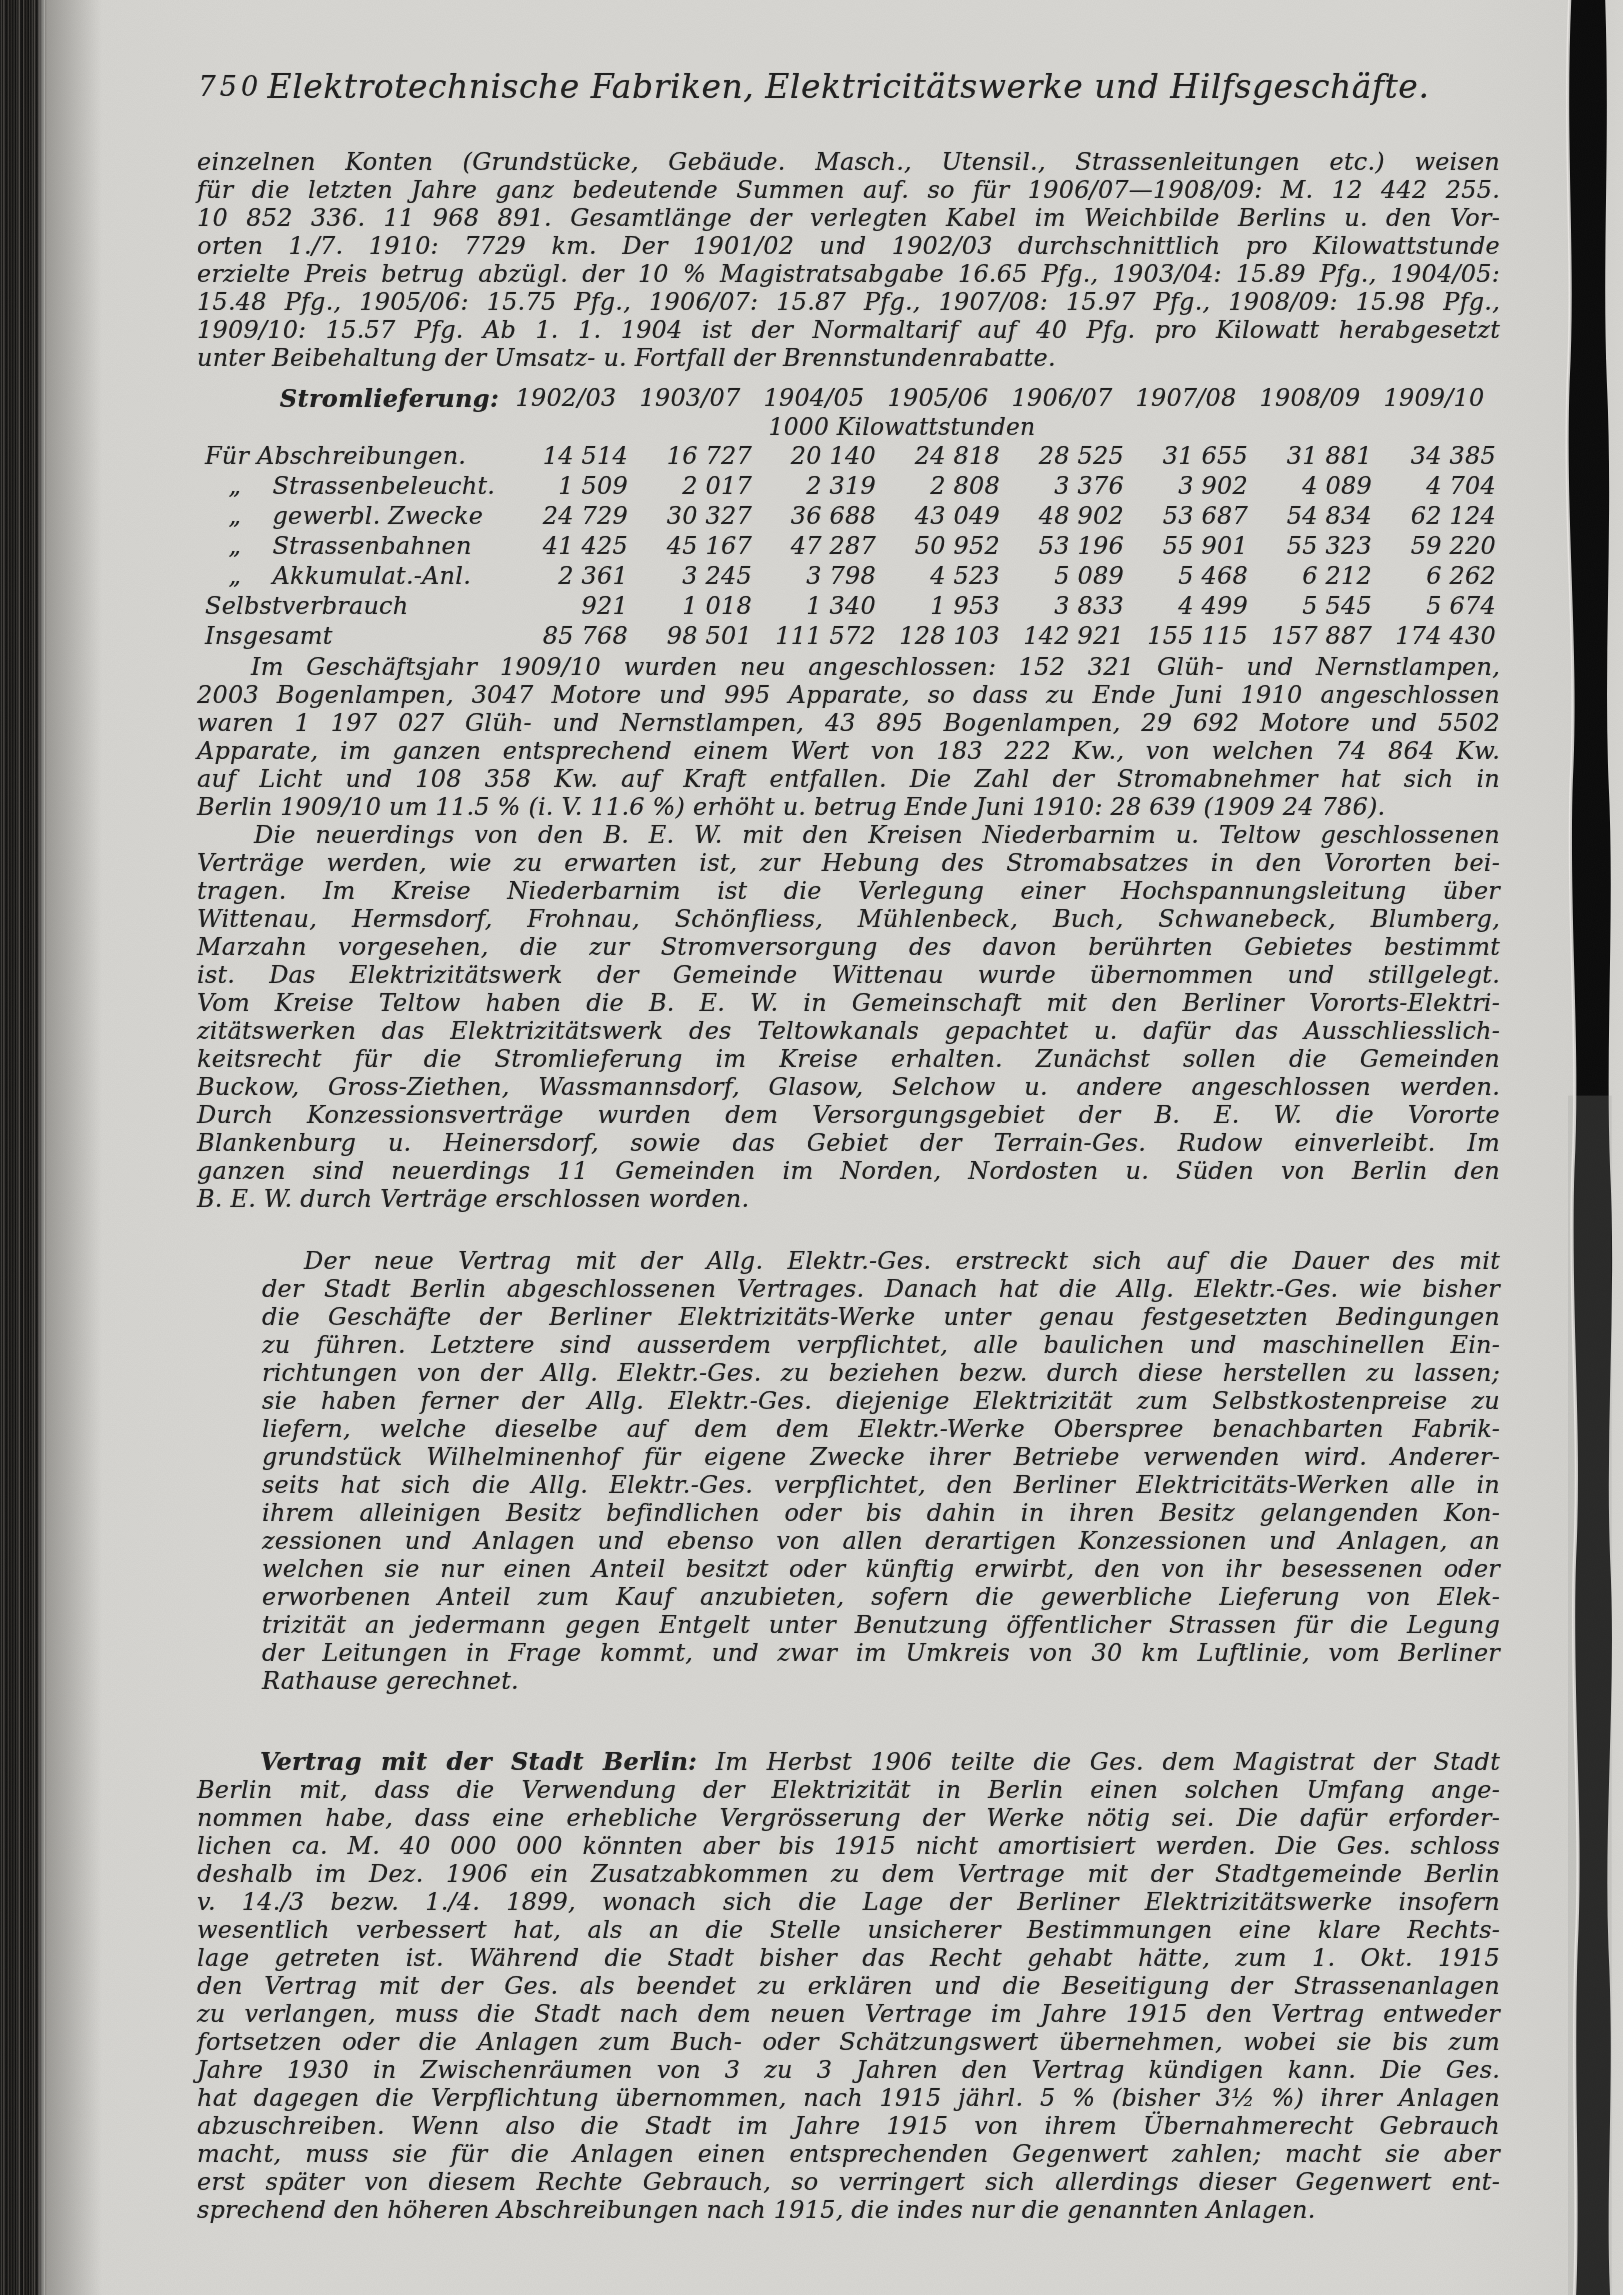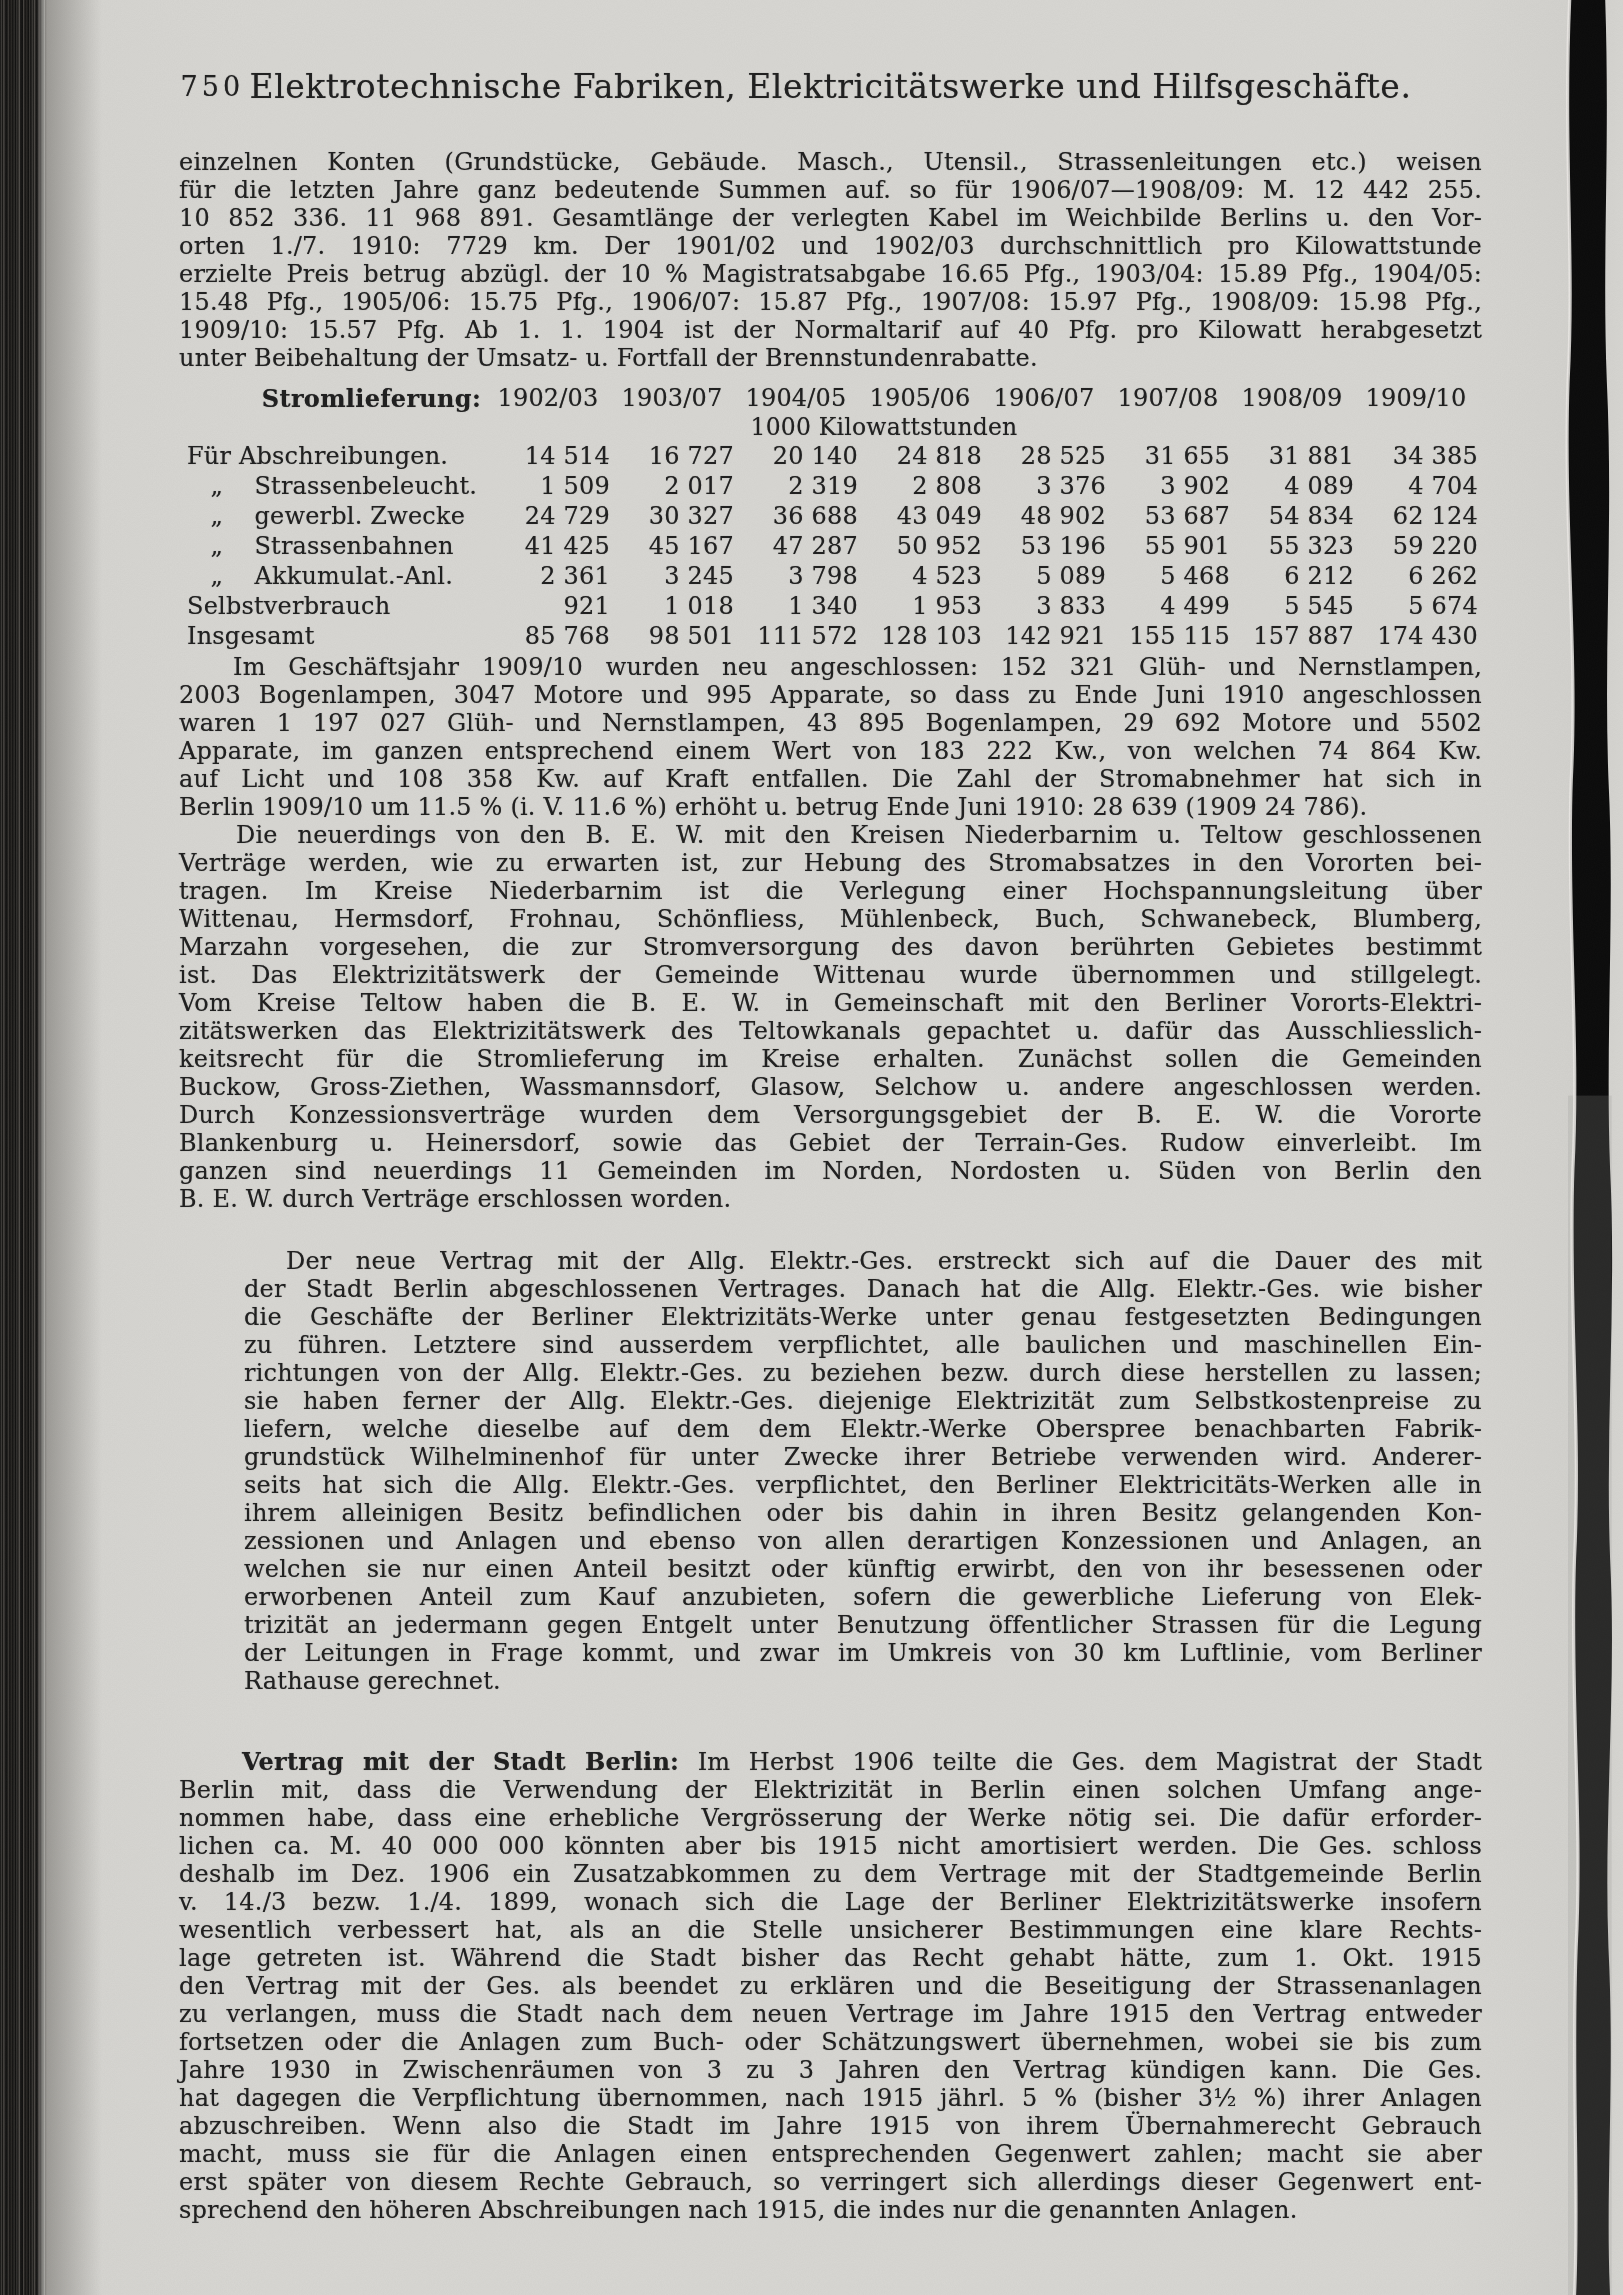--- a/index.html
+++ b/index.html
@@ -21,23 +21,23 @@
     -webkit-mask-image:linear-gradient(90deg,#000 78%,transparent 100%);
     mask-image:linear-gradient(90deg,#000 78%,transparent 100%);
   }
   .gutter-shadow{
     position:absolute;left:45px;top:0;width:57px;height:100%;
     background:linear-gradient(90deg,rgba(70,67,62,.38),rgba(70,67,62,0));
   }
   .edge-band{position:absolute;left:1526px;top:0;width:97px;height:2295px;}
   .noise{position:absolute;left:0;top:0;width:100%;height:100%;pointer-events:none;}
 
-  .content{position:absolute;left:179px;top:0;width:1303px;
+  .content{position:absolute;left:197px;top:0;width:1303px;
     font-size:24px;line-height:28px;letter-spacing:0.2px;
-    text-shadow:0 0 0.8px rgba(25,25,25,.55);}
+    text-shadow:0 0 0.8px rgba(25,25,25,.55);font-style:italic;}
 
   .header-row{position:relative;margin-top:71px;height:32px;line-height:32px;}
   .pageno{position:absolute;left:1.6px;top:0;font-size:27px;letter-spacing:4px;}
   .running-title{text-align:center;font-size:33px;letter-spacing:0.5px;}
 
   .para{margin:0;}
   .p1{margin-top:45px;}
   .p2{margin-top:1.6px;}
   .p3{margin-top:0;}
   .p4{margin-top:34px;margin-left:65px;width:1238px;}
@@ -206,21 +206,21 @@
       </div>
 
     <div class="para p4">
         <div class="tline">Der neue Vertrag mit der Allg. Elektr.-Ges. erstreckt sich auf die Dauer des mit</div>
         <div class="tline">der Stadt Berlin abgeschlossenen Vertrages. Danach hat die Allg. Elektr.-Ges. wie bisher</div>
         <div class="tline">die Geschäfte der Berliner Elektrizitäts-Werke unter genau festgesetzten Bedingungen</div>
         <div class="tline">zu führen. Letztere sind ausserdem verpflichtet, alle baulichen und maschinellen Ein-</div>
         <div class="tline">richtungen von der Allg. Elektr.-Ges. zu beziehen bezw. durch diese herstellen zu lassen;</div>
         <div class="tline">sie haben ferner der Allg. Elektr.-Ges. diejenige Elektrizität zum Selbstkostenpreise zu</div>
         <div class="tline">liefern, welche dieselbe auf dem dem Elektr.-Werke Oberspree benachbarten Fabrik-</div>
-        <div class="tline">grundstück Wilhelminenhof für unter Zwecke ihrer Betriebe verwenden wird. Anderer-</div>
+        <div class="tline">grundstück Wilhelminenhof für eigene Zwecke ihrer Betriebe verwenden wird. Anderer-</div>
         <div class="tline">seits hat sich die Allg. Elektr.-Ges. verpflichtet, den Berliner Elektricitäts-Werken alle in</div>
         <div class="tline">ihrem alleinigen Besitz befindlichen oder bis dahin in ihren Besitz gelangenden Kon-</div>
         <div class="tline">zessionen und Anlagen und ebenso von allen derartigen Konzessionen und Anlagen, an</div>
         <div class="tline">welchen sie nur einen Anteil besitzt oder künftig erwirbt, den von ihr besessenen oder</div>
         <div class="tline">erworbenen Anteil zum Kauf anzubieten, sofern die gewerbliche Lieferung von Elek-</div>
         <div class="tline">trizität an jedermann gegen Entgelt unter Benutzung öffentlicher Strassen für die Legung</div>
         <div class="tline">der Leitungen in Frage kommt, und zwar im Umkreis von 30 km Luftlinie, vom Berliner</div>
         <div class="tline lastline">Rathause gerechnet.</div>
       </div>
 

